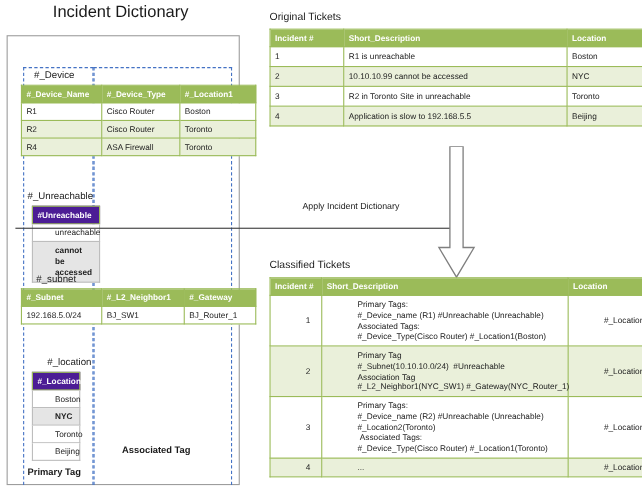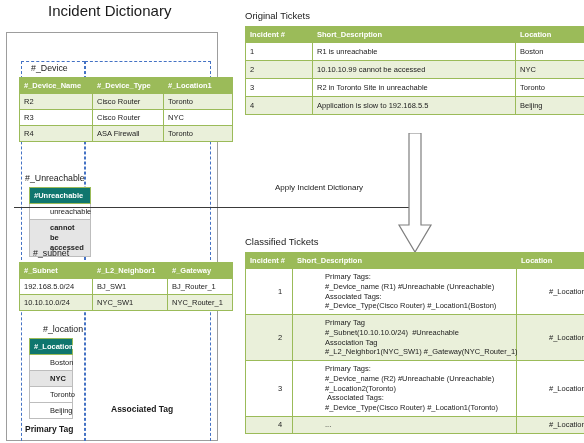--- a/index.html
+++ b/index.html
@@ -46,21 +46,21 @@
   .dash{
     position:absolute;border:1.5px dashed #4472C4;box-sizing:border-box;
   }
   #dash-primary{left:14px;top:28px;width:64px;height:390px;}
   #dash-assoc{left:78px;top:28px;width:126px;height:390px;}
 
   .sec-label{position:absolute;font-size:8.8px;color:#1a1a1a;}
 
   .mini{position:absolute;}
   .mini .hdr{
-    background:#0f766e;color:#fff;font-size:7.5px;font-weight:bold;
+    background:#4c1d95;color:#fff;font-size:7.5px;font-weight:bold;
     padding:3px 4px;border:1px solid #9BBB59;box-sizing:border-box;
   }
   .mini .cell{
     font-size:7.5px;color:#222;padding:3px 20px;
     border:1px solid #bdbdbd;border-top:none;background:#fff;box-sizing:border-box;
   }
   .mini .cell.alt{background:#e5e5e5;font-weight:bold;}
 
   .tagcap{position:absolute;font-size:8.5px;font-weight:bold;color:#1a1a1a;}
 
@@ -100,29 +100,29 @@
     <div class="dash" id="dash-assoc"></div>
 
     <div class="sec-label" style="left:24px;top:30px;">#_Device</div>
     <table class="grid" style="position:absolute;left:12px;top:44px;width:186px;">
       <tbody>
           <tr>
         <th style="width:64px;">#_Device_Name</th>
         <th style="width:62px;">#_Device_Type</th>
         <th style="width:60px;">#_Location1</th>
       </tr>
+      <tr>
+        <td>R1</td>
+        <td>Cisco Router</td>
+        <td>Boston</td>
+      </tr>
       <tr class="alt">
         <td>R2</td>
         <td>Cisco Router</td>
         <td>Toronto</td>
-      </tr>
-      <tr>
-        <td>R3</td>
-        <td>Cisco Router</td>
-        <td>NYC</td>
       </tr>
       <tr class="alt">
         <td>R4</td>
         <td>ASA Firewall</td>
         <td>Toronto</td>
       </tr>
     </tbody>
       </table>
 
     <div class="sec-label" style="left:18px;top:140px;">#_Unreachable</div>
@@ -137,25 +137,20 @@
       <tbody>
           <tr>
         <th style="width:64px;">#_Subnet</th>
         <th style="width:66px;margin-top:19px;">#_L2_Neighbor1</th>
         <th style="width:56px;">#_Gateway</th>
       </tr>
       <tr>
         <td>192.168.5.0/24</td>
         <td>BJ_SW1</td>
         <td>BJ_Router_1</td>
-      </tr>
-      <tr class="alt">
-        <td>10.10.10.0/24</td>
-        <td>NYC_SW1</td>
-        <td>NYC_Router_1</td>
       </tr>
     </tbody>
       </table>
 
     <div class="sec-label" style="left:20px;top:291px;margin-left:16px;">#_location</div>
     <div class="mini" style="left:22px;top:305px;width:44px;">
       <div class="hdr">#_Location2</div>
       <div class="cell">Boston</div>
       <div class="cell alt">NYC</div>
       <div class="cell">Toronto</div>

